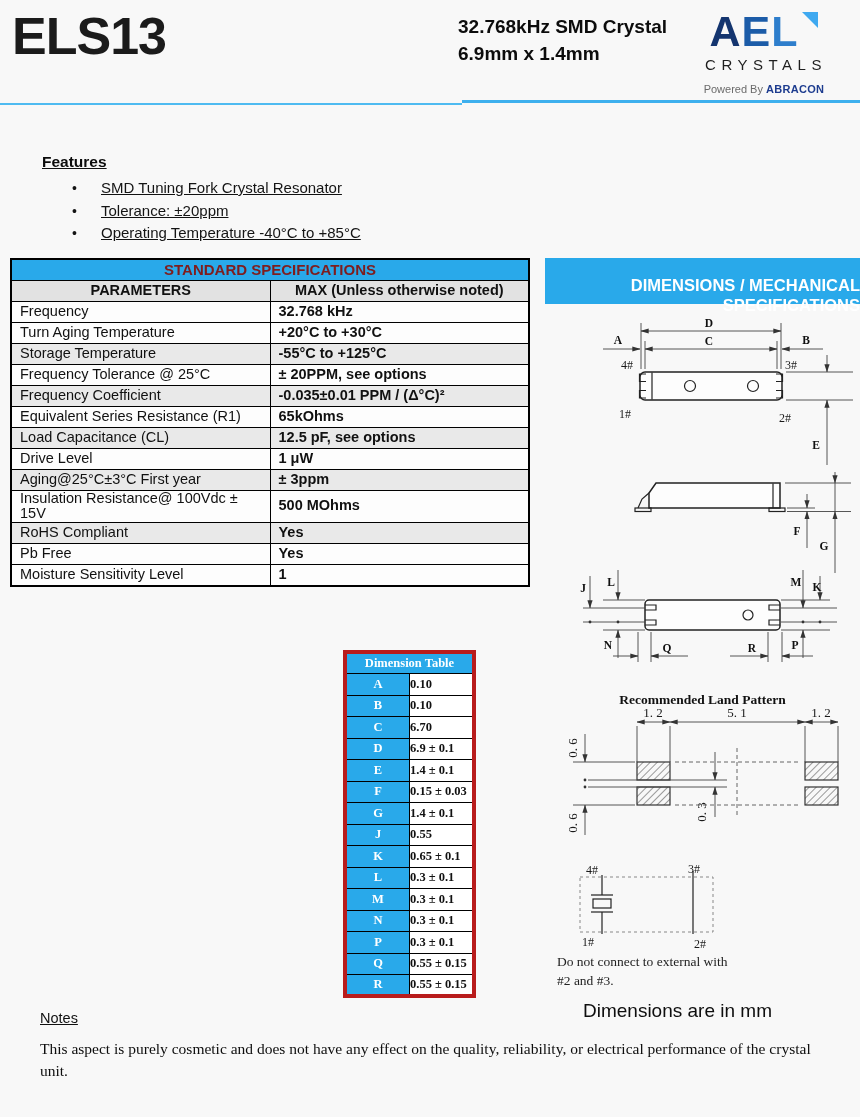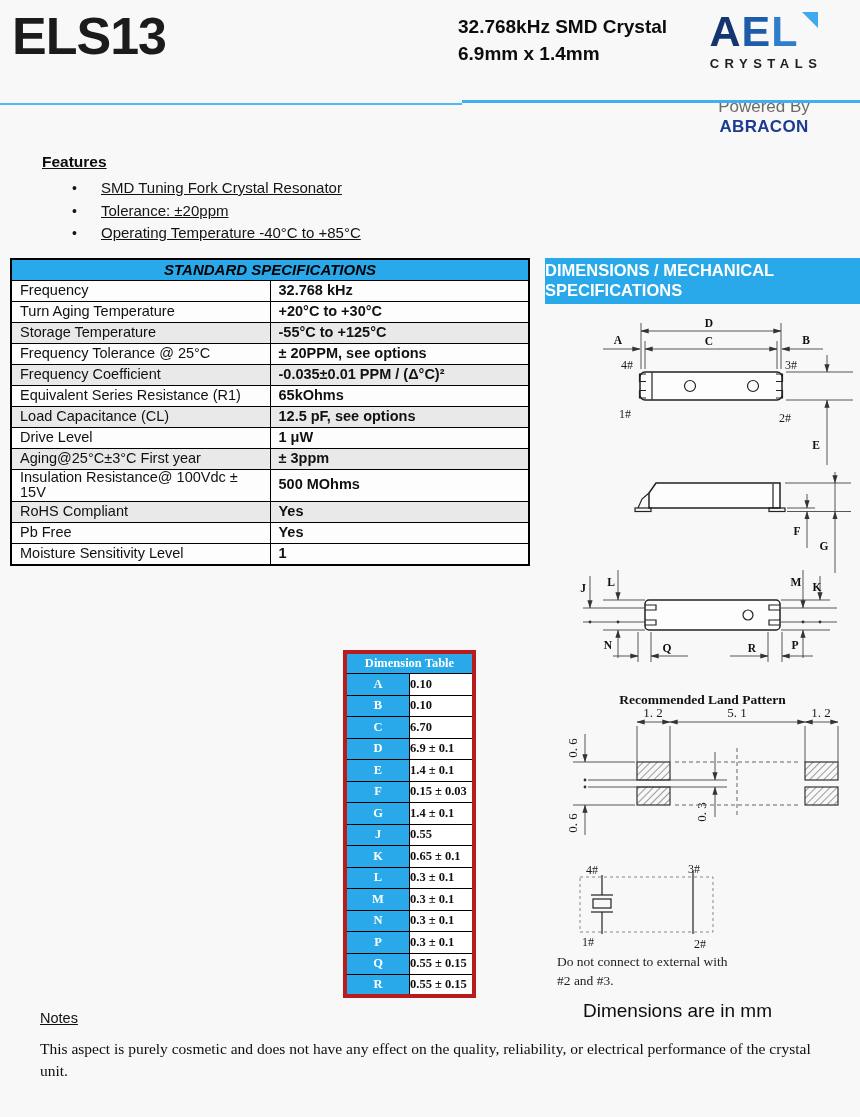--- a/index.html
+++ b/index.html
@@ -10,43 +10,43 @@
     font-family:"Liberation Sans", sans-serif; color:#111;
   }
   
   .part-title { position:absolute; left:12px; top:6px; font-size:52px; font-weight:700; letter-spacing:-1px; color:#1b1b1b; }
   .subtitle { position:absolute; left:458px; top:13px; font-size:19px; font-weight:700; line-height:27px; color:#0c0c0c; }
   .logo { position:absolute; left:688px; top:10px; width:152px; text-align:center; }
   .ael-row { display:flex; justify-content:center; align-items:flex-start; line-height:1; }
   .ael-row span { font-size:43px; font-weight:800; letter-spacing:1px; }
   .l-a { color:#14356F; } .l-e { color:#1C5CA8; } .l-l { color:#2E7ECC; }
   .tri { margin:1px 0 0 2px; }
-  .crystals { margin-top:3px; font-size:13px; font-weight:700; letter-spacing:5.5px; color:#1e1e1e; padding-left:4px; }
-  .powered { margin-top:26px; font-size:17px; color:#6b6b6b; }
+  .crystals { margin-top:3px; font-size:15px; font-weight:400; letter-spacing:5.5px; color:#1e1e1e; padding-left:4px; }
+  .powered { margin-top:10px; font-size:11px; color:#6b6b6b; }
   .powered b { color:#1d3c8f; font-weight:800; letter-spacing:.3px; }
   .divider-l { position:absolute; left:0; top:103px; width:462px; height:2px; background:#4fbbf1; }
   .divider-r { position:absolute; left:462px; top:100px; width:398px; height:3px; background:#3eb0ee; }
   
   .features { position:absolute; left:42px; top:153px;text-decoration:underline; }
   .features h3 { margin:0; font-size:15.5px; color:#0c0c0c; }
   .features ul { margin:8px 0 0 30px; padding:0; list-style:none; }
   .features li { font-size:15px; margin-bottom:5.5px; color:#141414; }
   .features .blt { display:inline-block; width:29px; font-size:14px; }
   
   table { border-collapse:collapse; }
   .spec { position:absolute; left:10px; top:258px; width:520px; border:2px solid #000; font-size:14.5px; table-layout:fixed; }
   .spec td { border:1px solid #000; height:21px; padding:0 4px 0 8px; line-height:1.1; background:#fdfdfd; }
-  .spec .t-title td { background:#29A9EA; color:#000000; font-weight:700; font-size:15px; text-align:center; padding:0;font-style:italic; }
+  .spec .t-title td { background:#29A9EA; color:#7f1d1d; font-weight:700; font-size:15px; text-align:center; padding:0; }
   .spec .t-head td { background:#E2E2E2; font-weight:700; text-align:center; padding:0; }
   .spec td.param { width:289px; }
   .spec td.val { font-weight:700; }
   .spec tr.shaded td { background:#E9E9E9; }
   
   .dimhdr { position:absolute; left:545px; top:258px; width:315px; height:46px;
-    background:#29A9EA; color:#fff; font-weight:700; font-size:16.5px; text-align:left; line-height:20px; padding-top:2px; }
+    background:#29A9EA; color:#fff; font-weight:700; font-size:16.5px; text-align:right; line-height:20px; padding-top:17px; }
   .drw { position:absolute; }
   .lbl { font-family:"Liberation Serif", serif; font-weight:700; font-size:11.5px; fill:#101010; }
   .pin { font-family:"Liberation Serif", serif; font-size:12px; fill:#1a1a1a; }
   .num { font-family:"Liberation Serif", serif; font-size:13px; fill:#1a1a1a; }
   .oln { fill:#fdfdfd; stroke:#222; stroke-width:1.5; }
   .thin { fill:none; stroke:#222; stroke-width:1.2; }
   .dim { stroke:#444; stroke-width:0.9; fill:none; }
   .dsh { stroke:#555; stroke-width:0.9; fill:none; stroke-dasharray:4 3; }
   
   .dimtable { position:absolute; left:343px; top:650px; width:133px; border:4px solid #b91c1c;
@@ -99,20 +99,24 @@
       <li><span class="blt">•</span><span>SMD Tuning Fork Crystal Resonator</span></li>
       <li><span class="blt">•</span><span>Tolerance: ±20ppm</span></li>
       <li><span class="blt">•</span><span>Operating Temperature -40°C to +85°C</span></li>
     </ul>
   </div>
 
   <table class="spec">
     <tbody>
         <tr class="t-title">
       <td colspan="2">STANDARD SPECIFICATIONS</td>
+        </tr>
+    <tr class="t-head">
+      <td class="param">PARAMETERS</td>
+      <td>MAX (Unless otherwise noted)</td>
         </tr>
     <tr>
           <td class="param">Frequency</td>
           <td class="val">32.768 kHz</td>
         </tr>
     <tr>
           <td class="param">Turn Aging Temperature</td>
           <td class="val">+20°C to +30°C</td>
         </tr>
     <tr class="shaded">

